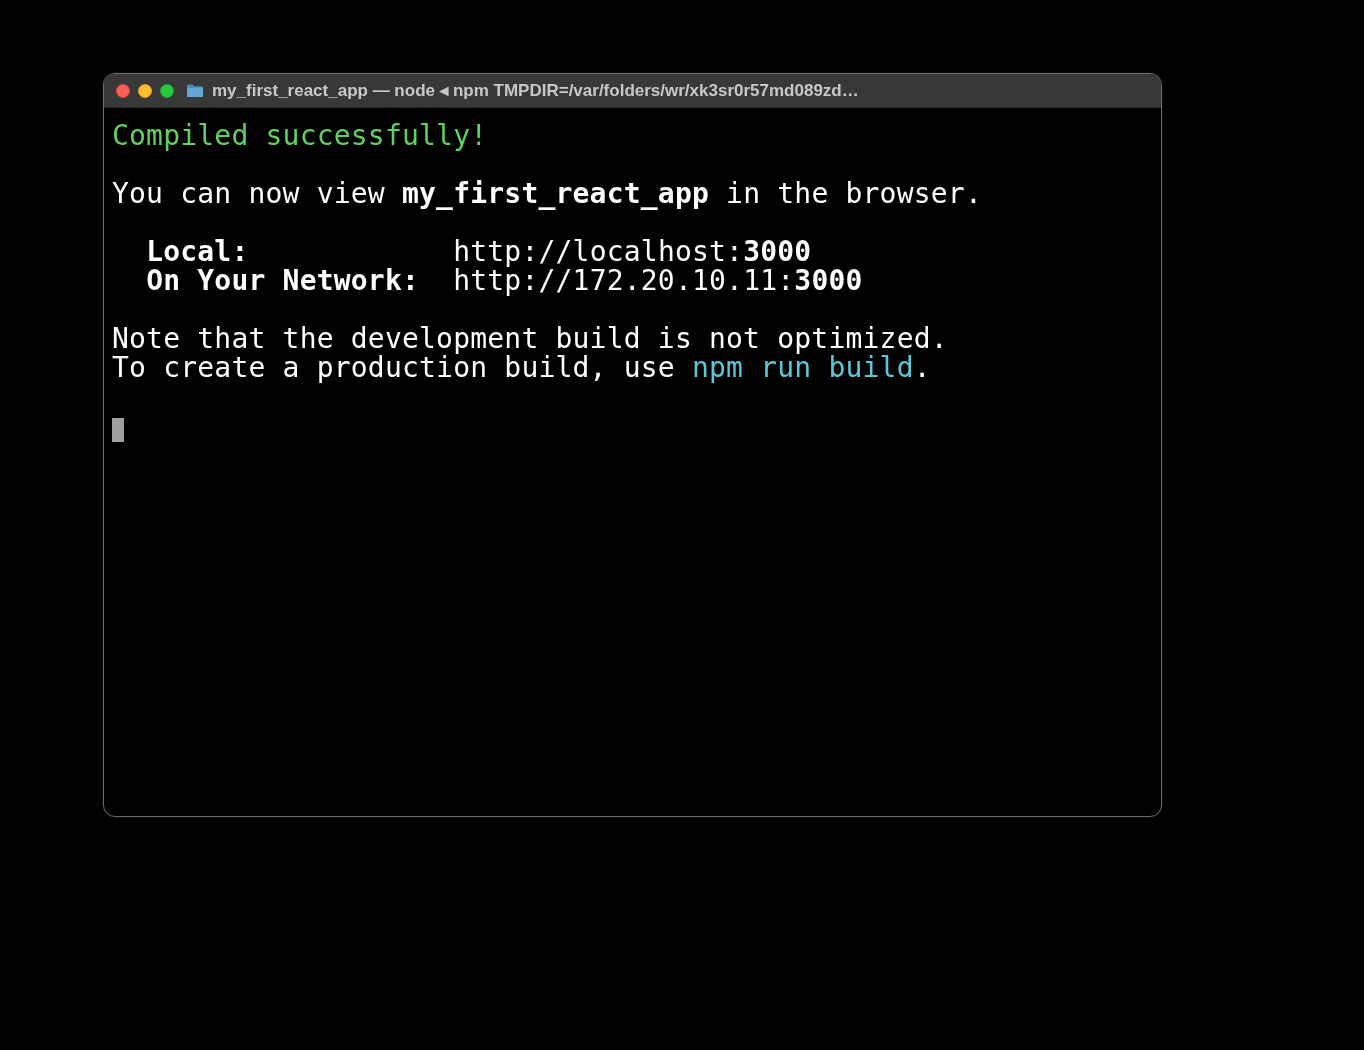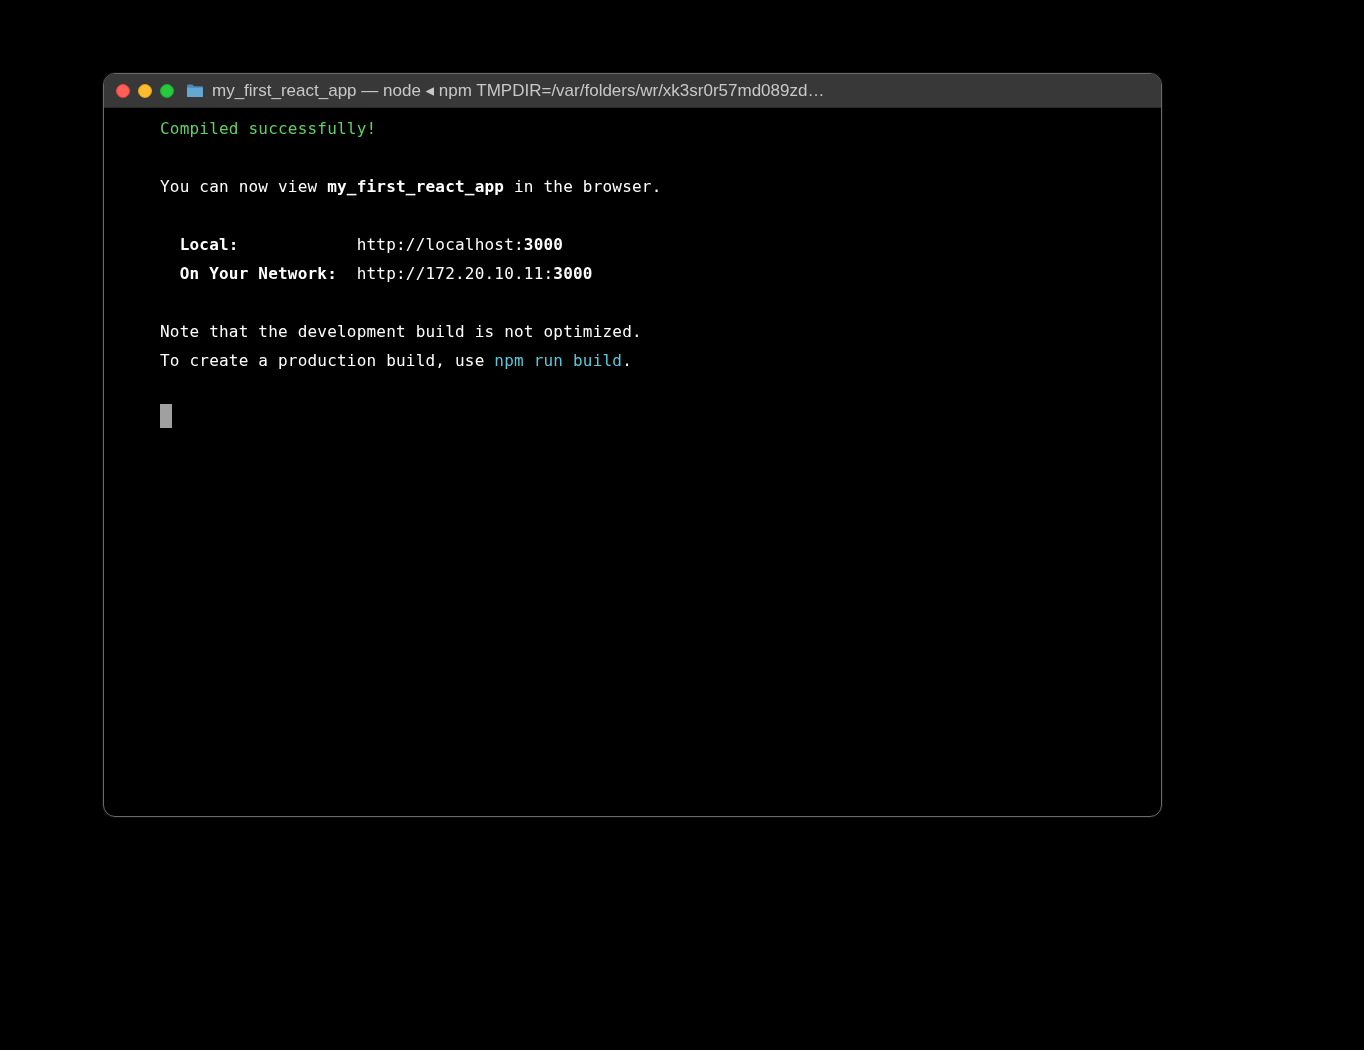--- a/index.html
+++ b/index.html
@@ -22,20 +22,21 @@
       overflow: hidden;
       box-shadow: 0 0 0 1px rgba(255,255,255,0.05);
     }
     .titlebar {
       height: 34px;
       background: #383838;
       display: flex;
       align-items: center;
       padding: 0 12px;
       border-bottom: 1px solid #2a2a2a;
+      font-weight: bold;
     }
     .traffic-lights {
       display: flex;
       gap: 8px;
       align-items: center;
       flex-shrink: 0;
     }
     .traffic-light {
       width: 14px;
       height: 14px;
@@ -60,27 +61,26 @@
     }
     .window-title {
       color: #c8c8c8;
       font-family: -apple-system, BlinkMacSystemFont, "Helvetica Neue", sans-serif;
       font-size: 17px;
       white-space: nowrap;
       overflow: hidden;
       text-overflow: ellipsis;
     }
     .terminal-body {
-      padding: 6px 8px;
+      padding: 13px 8px;
       color: #fff;
-      font-size: 16px;
+      font-size: 28px;
       line-height: 29px;
       white-space: pre;
       letter-spacing: 0.2px;
-      margin-left: 48px;
     }
     .green { color: #60d160; }
     .cyan { color: #5ac8d8; }
     .bold { font-weight: 700; }
     .cursor {
       display: inline-block;
       width: 12px;
       height: 24px;
       background: #a0a0a0;
       vertical-align: text-bottom;

